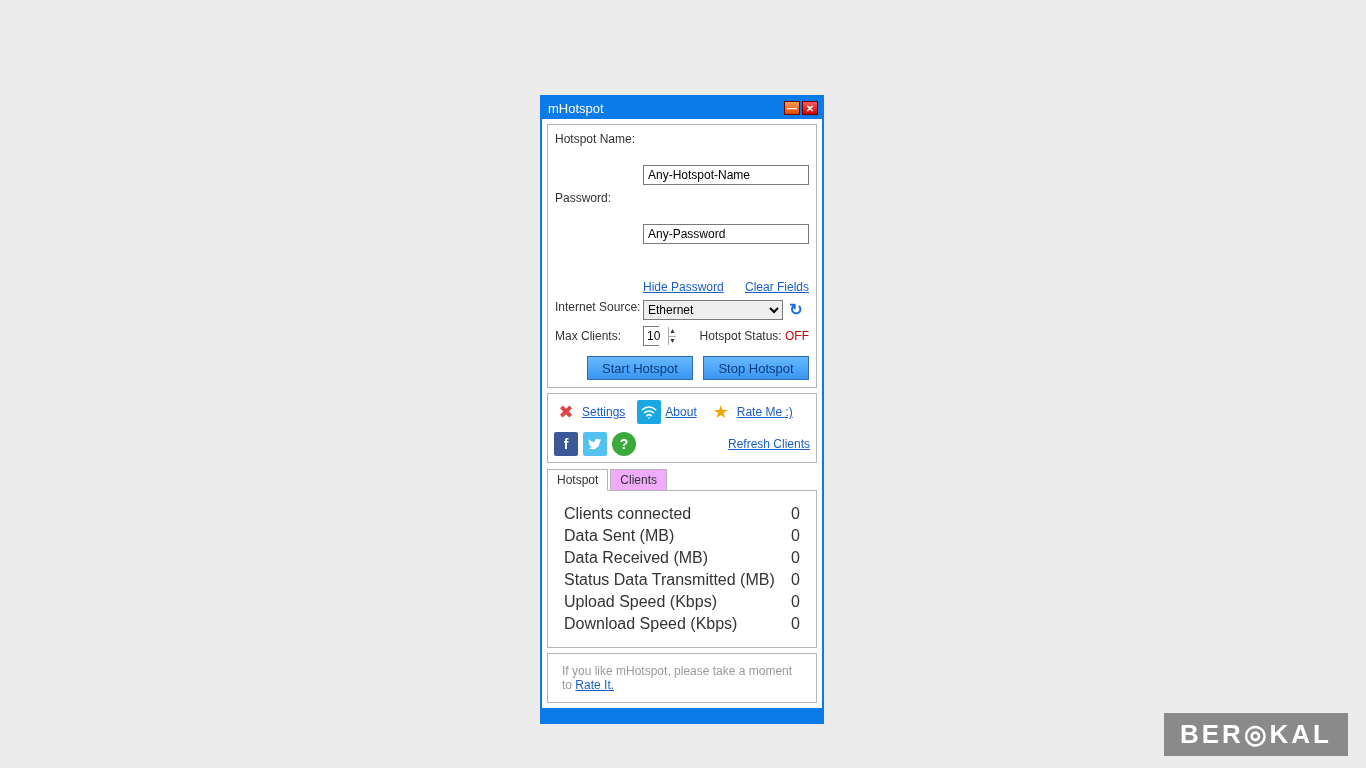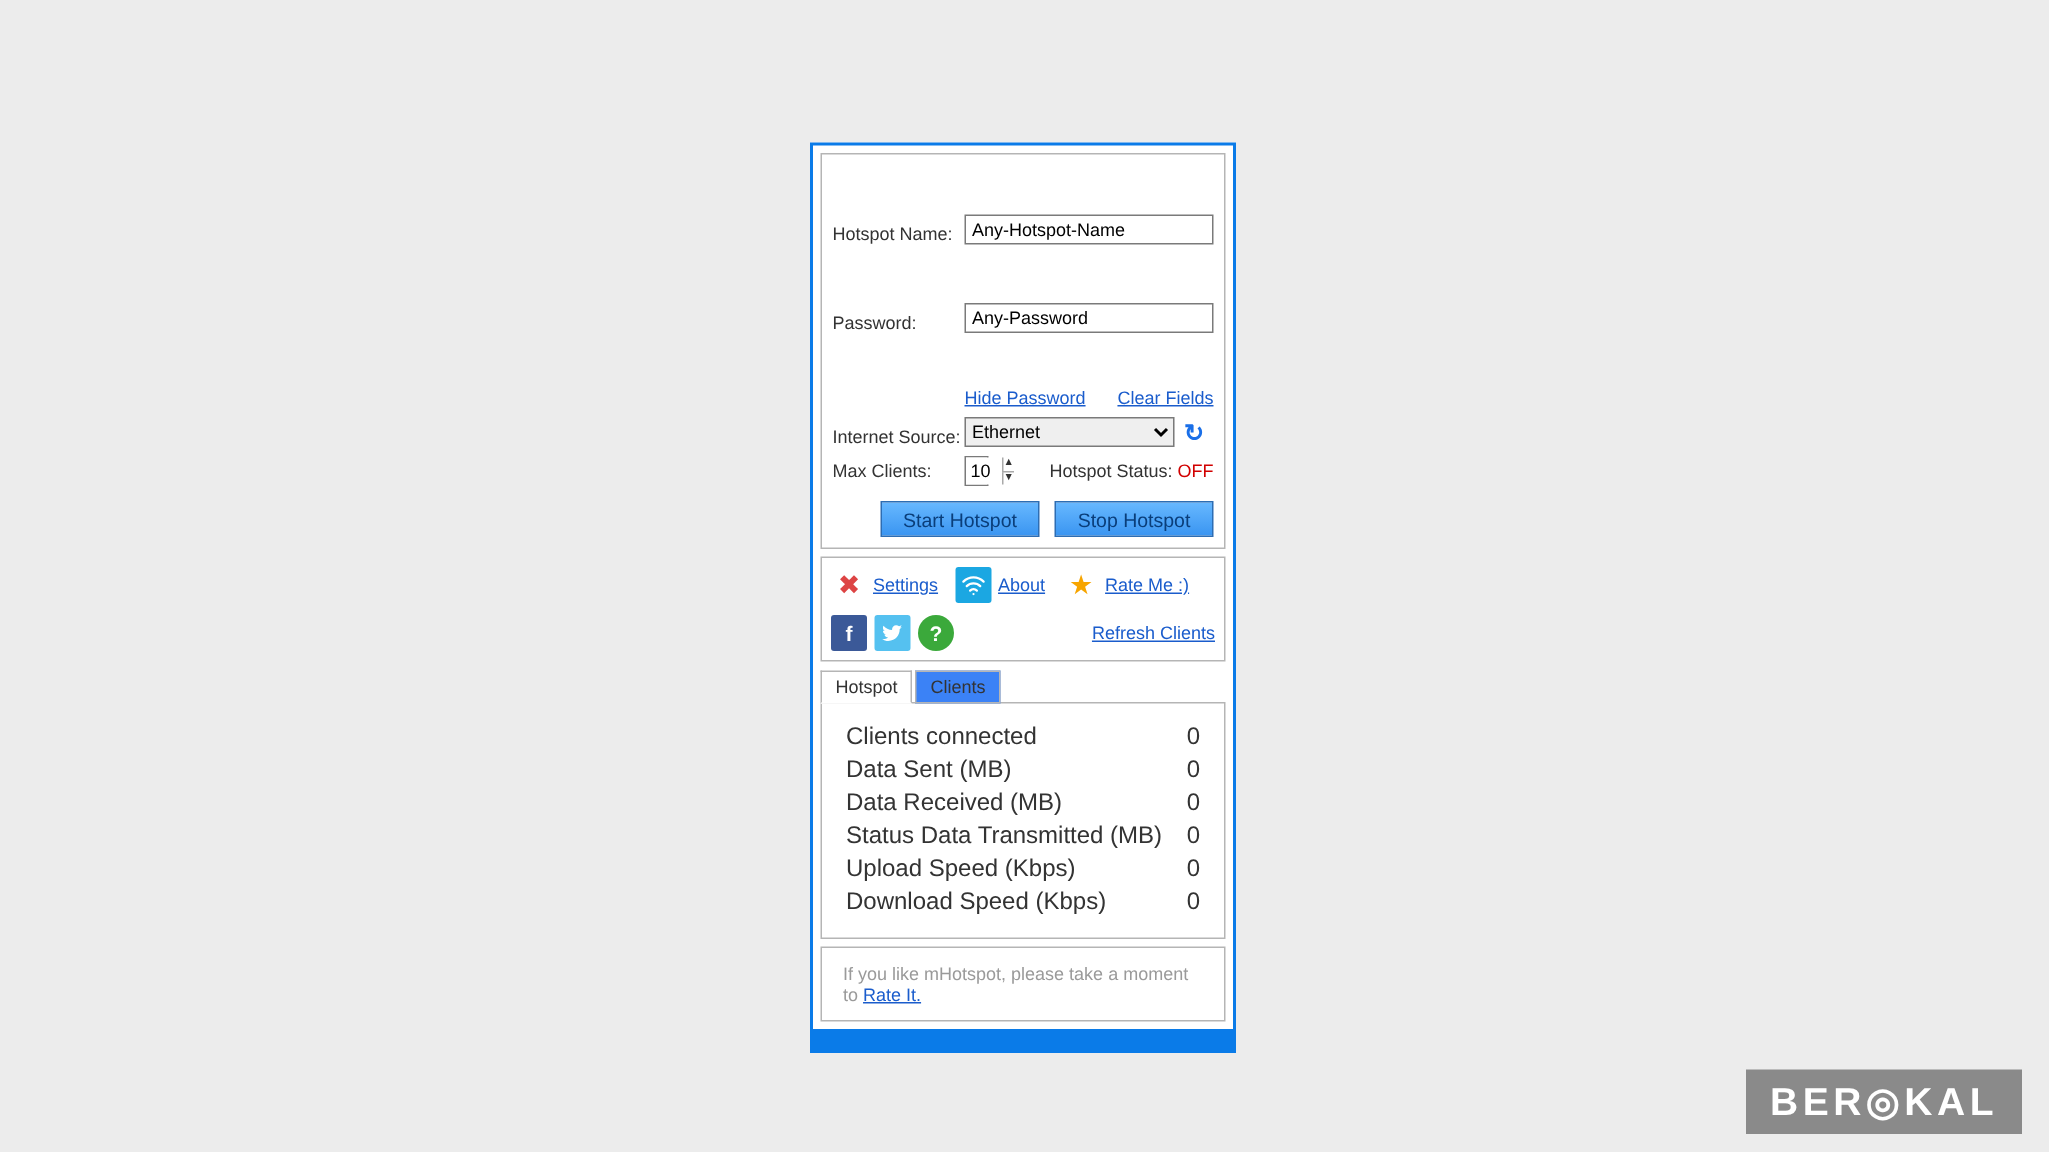--- a/index.html
+++ b/index.html
@@ -42,21 +42,21 @@
   .winbtn.min { background: linear-gradient(#ff9a55,#e24a00); }
   .winbtn.close { background: linear-gradient(#ff5b5b,#d10000); }
   .panel {
     border: 1px solid #b5b5b5;
     margin: 5px;
     padding: 7px;
     background: #fff;
   }
   .form-row {
     display: flex;
-    align-items: flex-end;
+    align-items: flex-start;
     margin-bottom: 6px;
   }
   .form-row .lbl { width: 88px; }
   .txt {
     flex: 1;
     border: 1px solid #7a7a7a;
     height: 20px;
     padding: 2px 4px;
     font-size: 12px;
     font-family: inherit;
@@ -125,21 +125,21 @@
   .fb { background: #3b5998; }
   .tw { background: #55c1f0; }
   .help { background: #3ba93b; border-radius: 50%; }
   .tool-row2 .refresh-link { margin-left: auto; }
   .tabs-area { margin: 0 5px 5px 5px; }
   .tabstrip { display: flex; position: relative; bottom: -1px; }
   .tab {
     border: 1px solid #b5b5b5;
     padding: 3px 9px;
     font-size: 12px;
-    background: #3b82f6;
+    background: #f0abfc;
     cursor: pointer;
     margin-right: 2px;
   }
   .tab.active { background: #fff; border-bottom: 1px solid #fff; }
   .tabbody {
     border: 1px solid #b5b5b5;
     padding: 10px 16px;
   }
   .stat-row { display: flex; justify-content: space-between; margin: 4px 0; font-size: 16px; }
   .footer-panel {
@@ -161,20 +161,25 @@
     font-weight: 600;
     letter-spacing: 3px;
     padding: 6px 16px;
     font-family: Arial, sans-serif;
   }
 </style>
 </head>
 <body>
 
 <div class="window">
+  <div class="titlebar">
+    <span class="title">mHotspot</span>
+    <div class="winbtn min">—</div>
+    <div class="winbtn close">✕</div>
+  </div>
 
   <div class="panel">
     <div class="form-row">
       <span class="lbl">Hotspot Name:</span>
       <input class="txt" type="text" value="Any-Hotspot-Name" style="">
     </div>
     <div class="form-row">
       <span class="lbl">Password:</span>
       <input class="txt" type="text" value="Any-Password" style="">
     </div>

